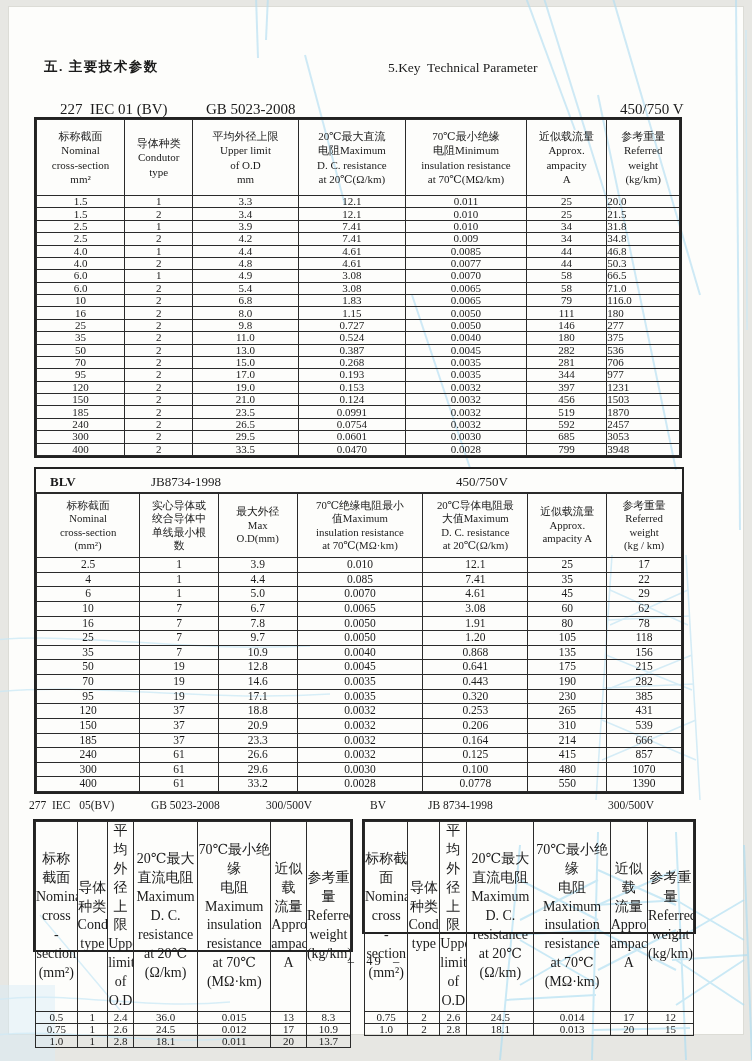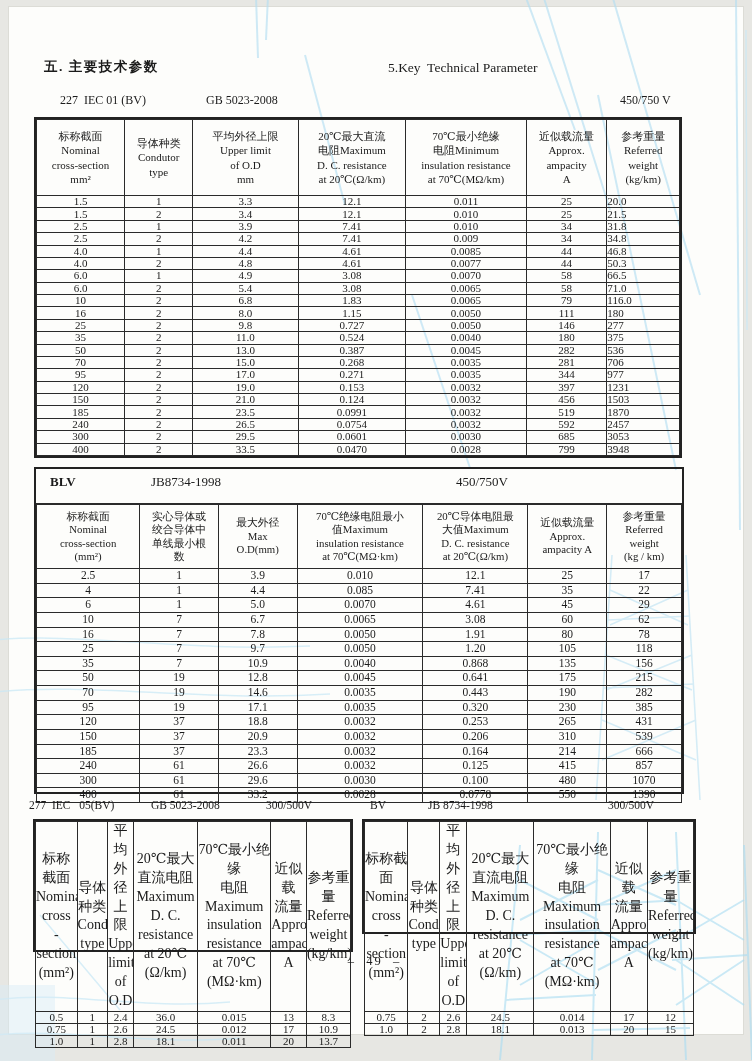--- a/index.html
+++ b/index.html
@@ -7,35 +7,35 @@
     font-family:"Liberation Serif","DejaVu Serif",serif; color:#1b1b1b; }
   #screen { position:relative; width:752px; height:1061px; background:#e7e7e3; }
   #page { position:absolute; left:8px; top:6px; width:736px; height:1029px;
     background:#fdfdfb; border:1px solid #dcdcd6; }
   #content { position:absolute; inset:0; z-index:2; }
   #watermark { position:absolute; inset:0; z-index:1; pointer-events:none; }
 
   .abs { position:absolute; white-space:pre; }
   .title-cn { left:44px; top:58px; font-size:13.5px; font-weight:600; letter-spacing:1.5px; }
   .title-en { left:388px; top:60px; font-size:13.5px; }
-  .meta { font-size:12px; }
+  .meta { font-size:15px;margin-top:8px; }
 
   .twrap { position:absolute; border:2px solid #222; background:transparent; }
   table { width:100%; height:100%; border-collapse:collapse; table-layout:fixed; }
   th,td { border:1px solid #2a2a2a; text-align:center; vertical-align:middle;
     overflow:hidden; padding:0; }
   th { white-space:pre-line; font-weight:normal; }
 
   #t1-wrap { left:34px; top:117px; width:648px; height:341px; }
   .t1 th { height:76px; font-size:11px; line-height:1.28; }
   .t1 td { font-size:11px; line-height:1; }
   .t1 td:last-child { text-align:left; padding-right:16px; }
 
   #t2-wrap { left:34px; top:467px; width:650px; height:327px; }
-  #t2-strip { position:relative; height:35px; border-bottom:1px solid #2a2a2a; font-size:13px; }
+  #t2-strip { position:relative; height:24px; border-bottom:1px solid #2a2a2a; font-size:13px; }
   #t2-strip span { position:absolute; top:5px; }
   #t2-table { height:299px; }
   .t2 th { height:64px; font-size:10.8px; line-height:1.25; }
   .t2 td { font-size:11.5px; line-height:1; }
 
   .smalltab th { height:78px; font-size:14px; line-height:1.35; }
   .smalltab td { font-size:11px; line-height:1;margin-top:14px; }
   #t3-wrap { left:33px; top:819px; width:320px; height:133px; }
   #t4-wrap { left:362px; top:819px; width:334px; height:115px; }
   .subtitle { font-size:11.5px; }
@@ -262,21 +262,21 @@
               <td>15.0</td>
               <td>0.268</td>
               <td>0.0035</td>
               <td>281</td>
               <td>706</td>
             </tr>
             <tr>
               <td>95</td>
               <td>2</td>
               <td>17.0</td>
-              <td>0.271</td>
+              <td>0.193</td>
               <td>0.0035</td>
               <td>344</td>
               <td>977</td>
             </tr>
             <tr>
               <td>120</td>
               <td>2</td>
               <td>19.0</td>
               <td>0.153</td>
               <td>0.0032</td>

